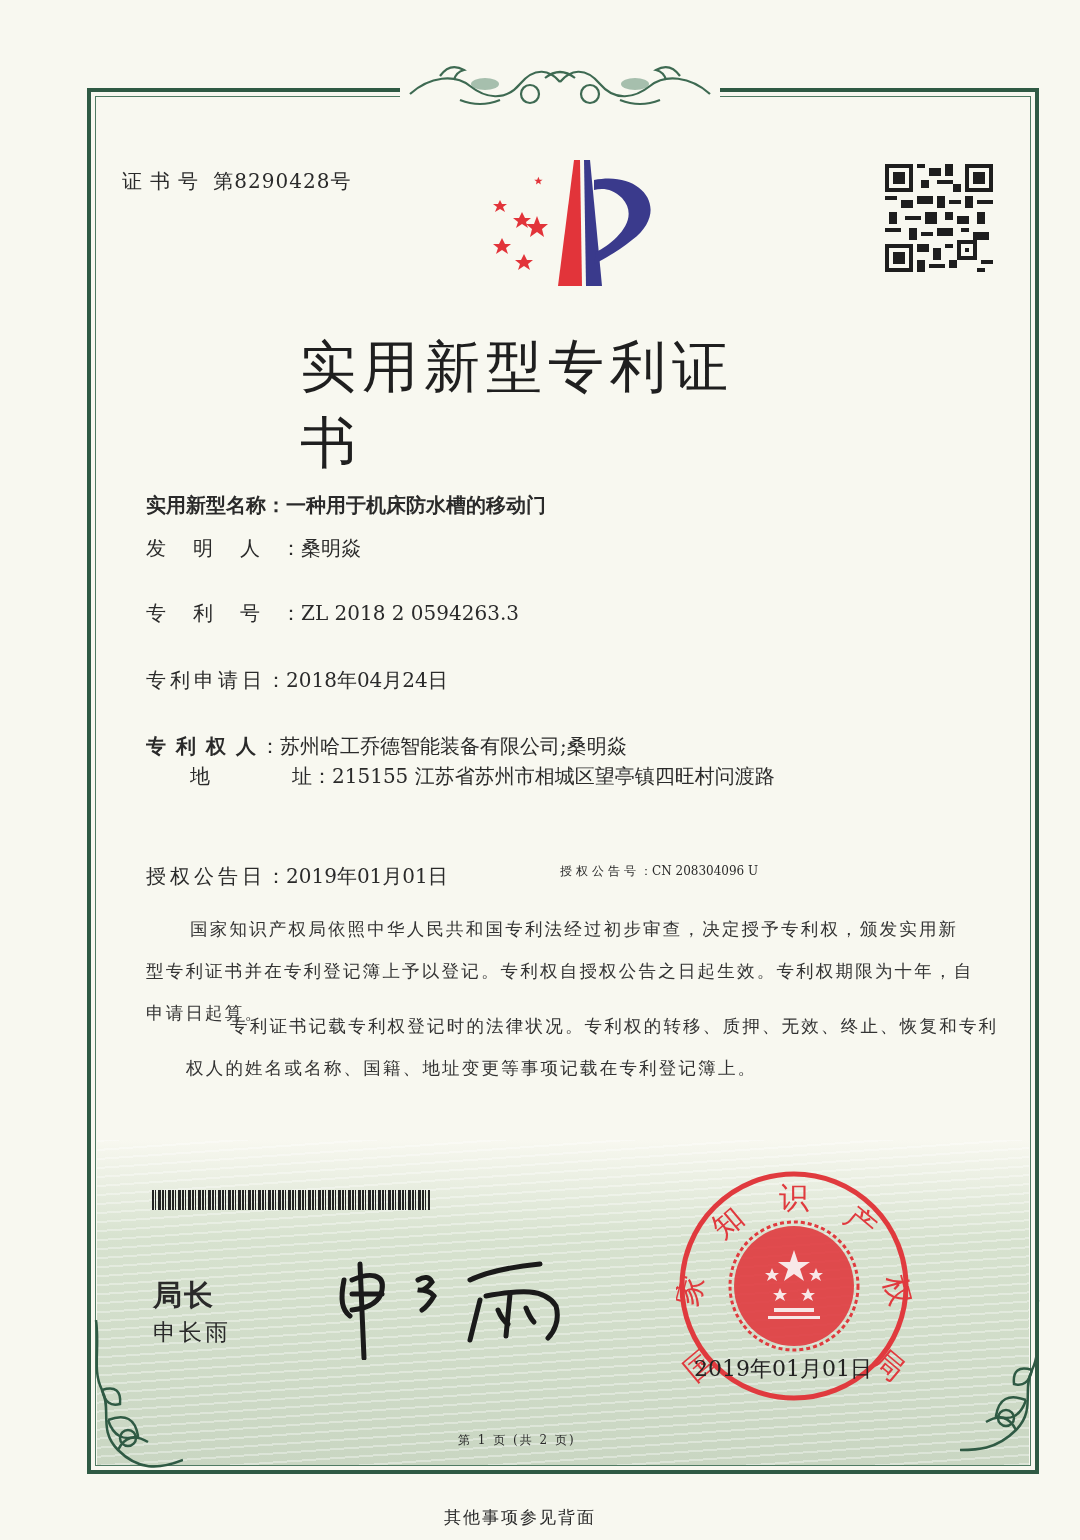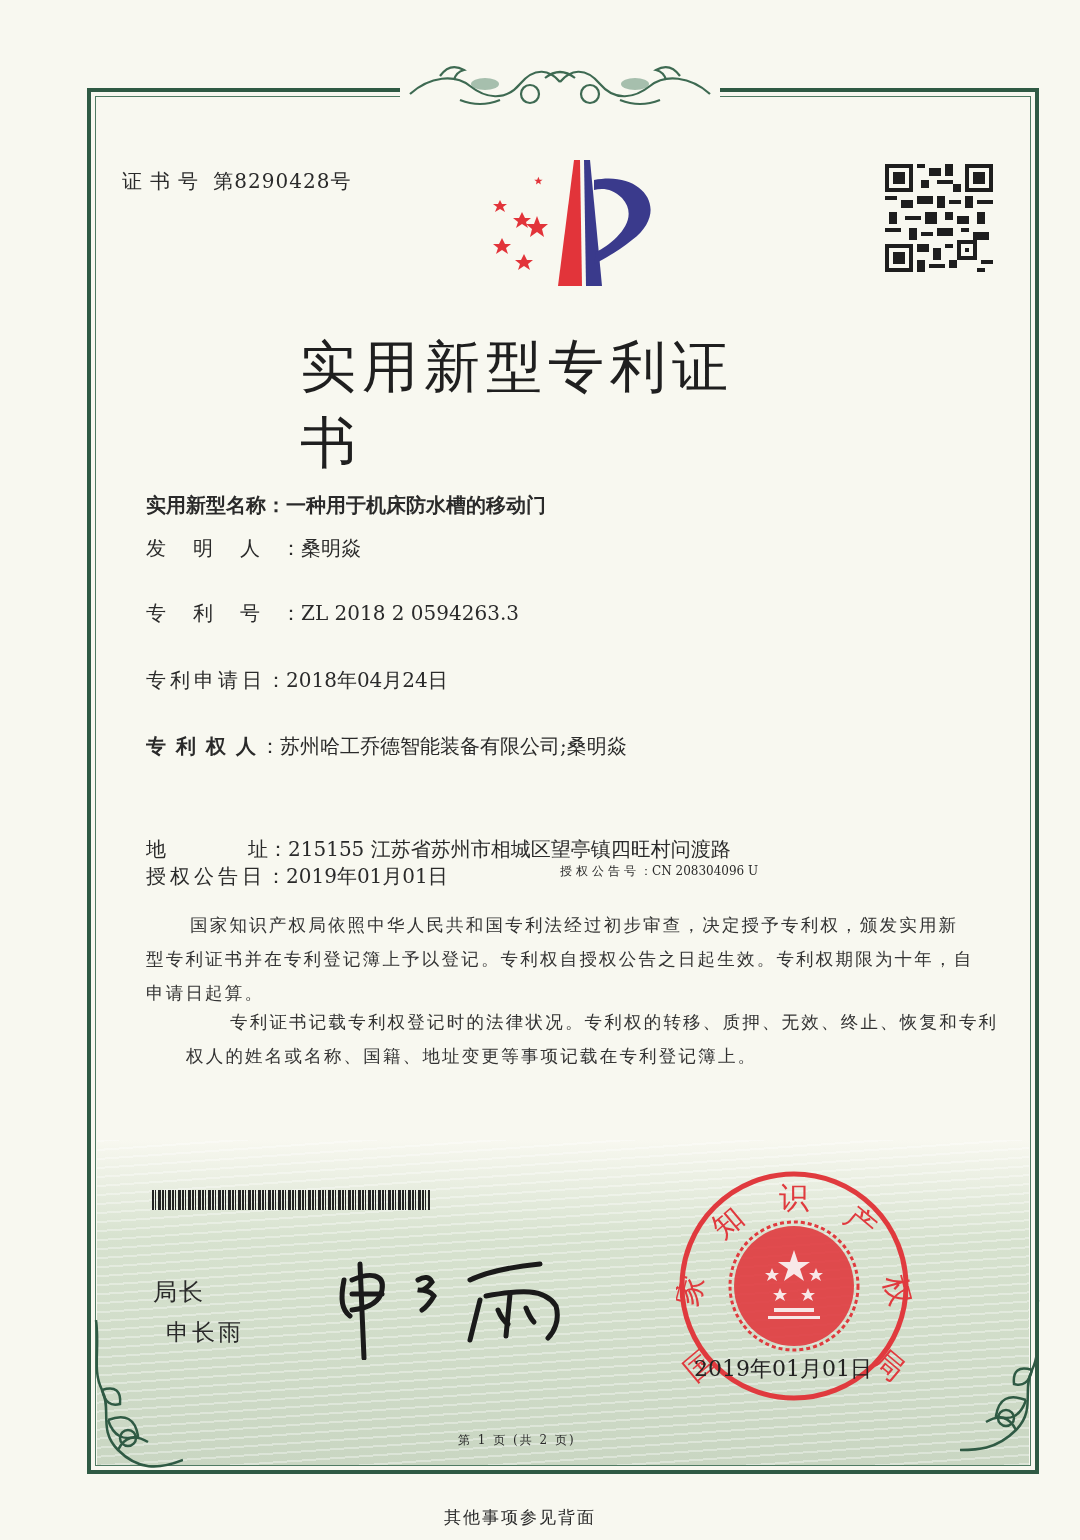--- a/index.html
+++ b/index.html
@@ -47,41 +47,41 @@
   .field .lbl { display: inline-block; }
   .f1 { top: 492px; font-weight: bold; }
   .f2 { top: 535px; }
   .f2 .lbl { letter-spacing: 27px; }
   .f3 { top: 600px; }
   .f3 .lbl { letter-spacing: 27px; }
   .f4 { top: 667px; }
   .f4 .lbl { letter-spacing: 4px; }
   .f5 { top: 733px; }
   .f5 .lbl { letter-spacing: 10px; font-weight: bold; }
-  .f6 { top: 836px; }
+  .f6 { top: 763px; margin-left: 44px; }
   .f6 .lbl-a { display: inline-block; width: 102px; }
   .f7 { top: 863px; }
   .f7 .lbl { letter-spacing: 4px; }
   .f8 { position: absolute; left: 560px; top: 863px; font-size: 12px; white-space: nowrap; }
   .f8 .lbl { letter-spacing: 4px; }
   .colon { margin-left: -6px; }
 
   .para {
-    position: absolute; left: 146px; width: 830px; font-size: 17.5px; line-height: 34px;
+    position: absolute; left: 146px; width: 830px; font-size: 17.5px; line-height: 42px;
     letter-spacing: 2.2px; text-indent: 44px; color: #333;
   }
   .p1 { top: 908px; }
   .p2 { top: 1005px; margin-left: 40px; }
 
   .barcode {
     position: absolute; left: 152px; top: 1190px; width: 278px; height: 20px;
     background: repeating-linear-gradient(90deg, #222 0 2px, transparent 2px 3px, #222 3px 4px, transparent 4px 6px, #222 6px 9px, transparent 9px 10px);
   }
-  .director-title { position: absolute; left: 153px; top: 1276px; font-size: 24px; font-family: "DejaVu Sans", sans-serif; letter-spacing: 2px; }
-  .director-name { position: absolute; left: 166px; top: 1317px; font-size: 23px; font-family: Liberation Sans, sans-serif; letter-spacing: 3px; }
+  .director-title { position: absolute; left: 153px; top: 1276px; font-size: 29px; font-family: "DejaVu Sans", sans-serif; letter-spacing: 2px; font-weight: bold; }
+  .director-name { position: absolute; left: 153px; top: 1317px; font-size: 23px; font-family: Liberation Sans, sans-serif; letter-spacing: 3px; }
   .signature { position: absolute; left: 330px; top: 1250px; width: 240px; height: 110px; }
 
   .seal { position: absolute; left: 676px; top: 1168px; width: 236px; height: 236px; }
   .seal-date { position: absolute; left: 694px; top: 1354px; font-size: 22px; color: #222; letter-spacing: 0px; }
 
   .page-no { position: absolute; left: 458px; top: 1432px; font-size: 12px; letter-spacing: 2px; }
   .back-note { position: absolute; left: 444px; top: 1506px; font-size: 17px; letter-spacing: 2px; }
 </style>
 </head>
 <body>

